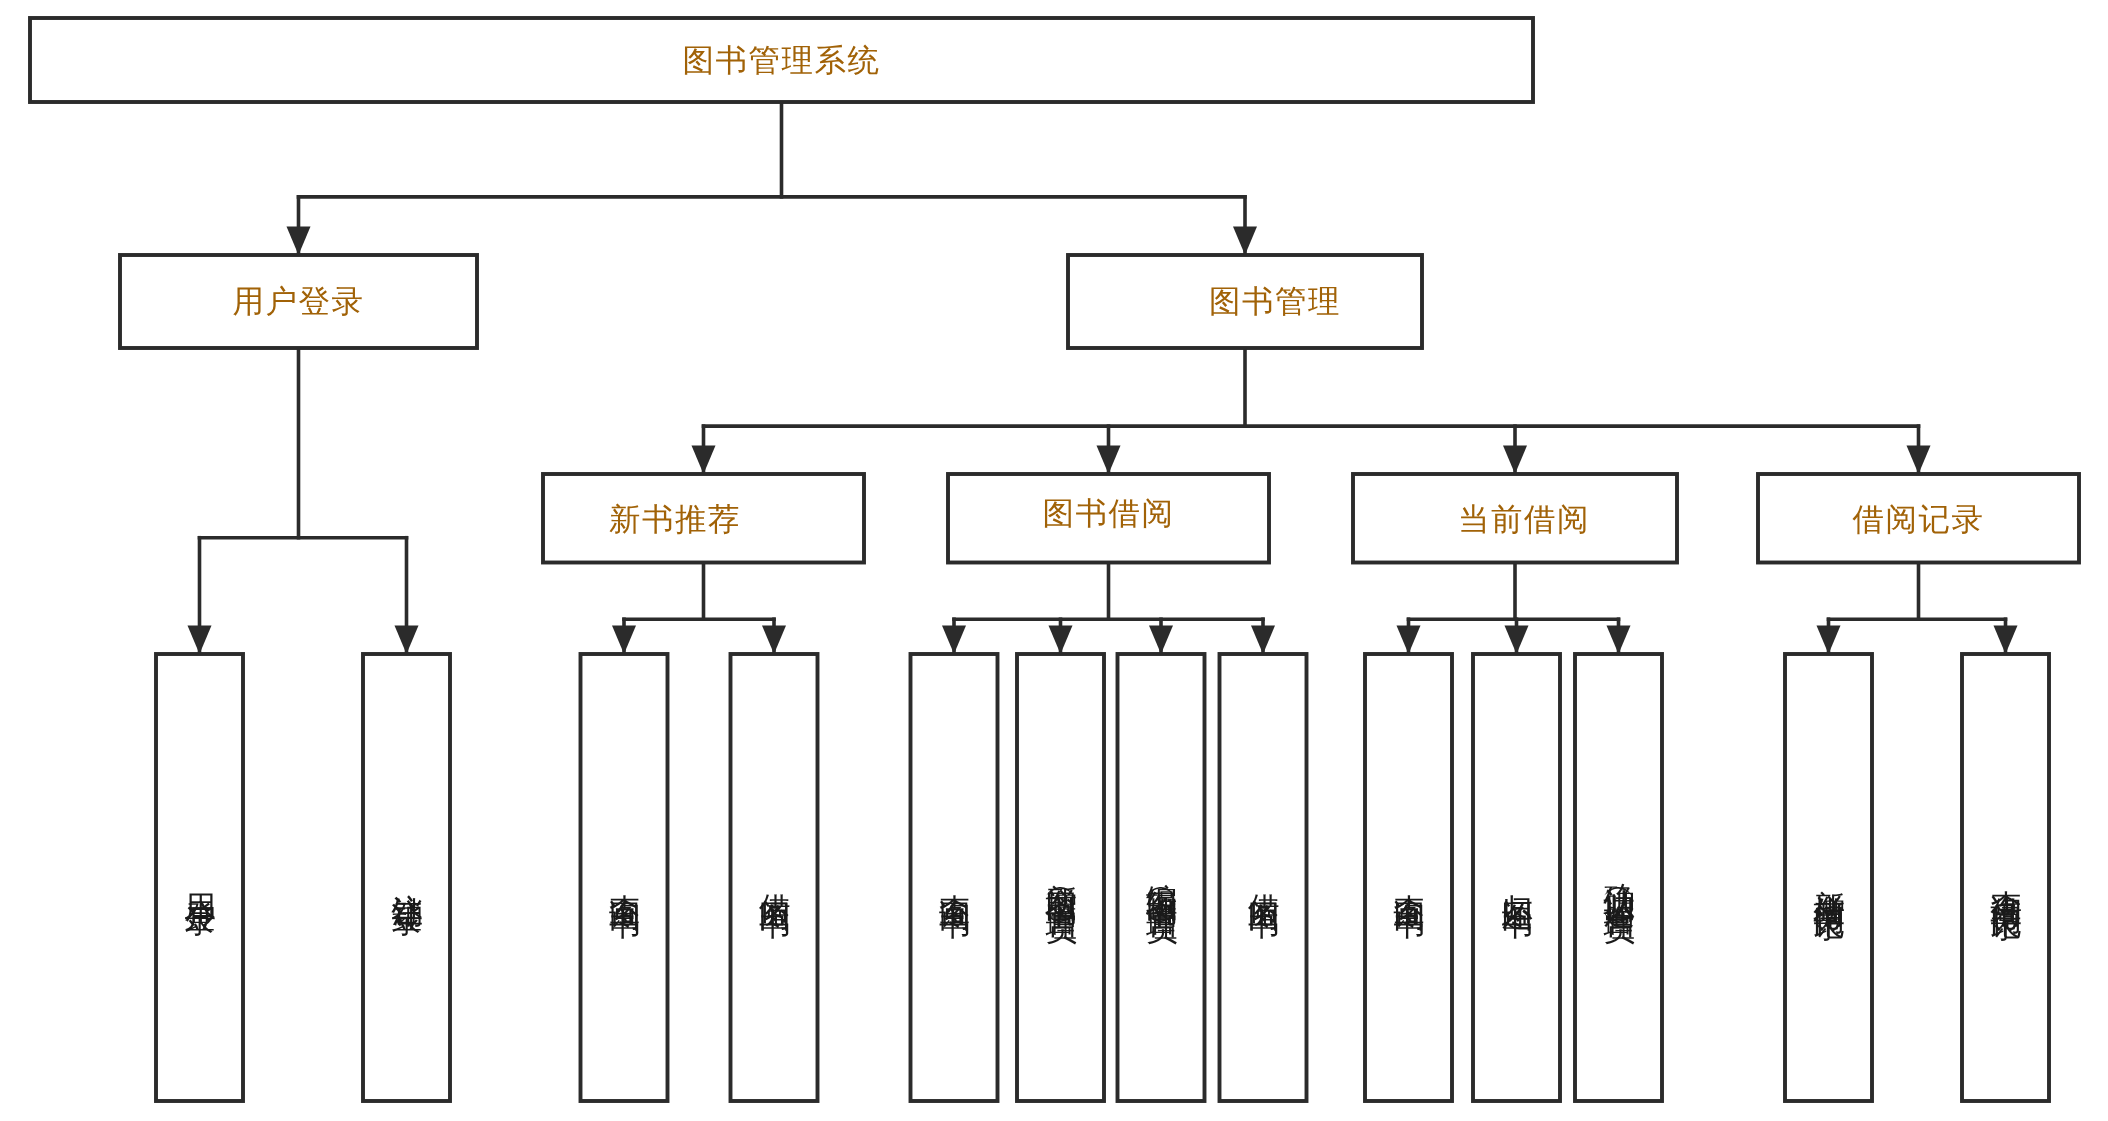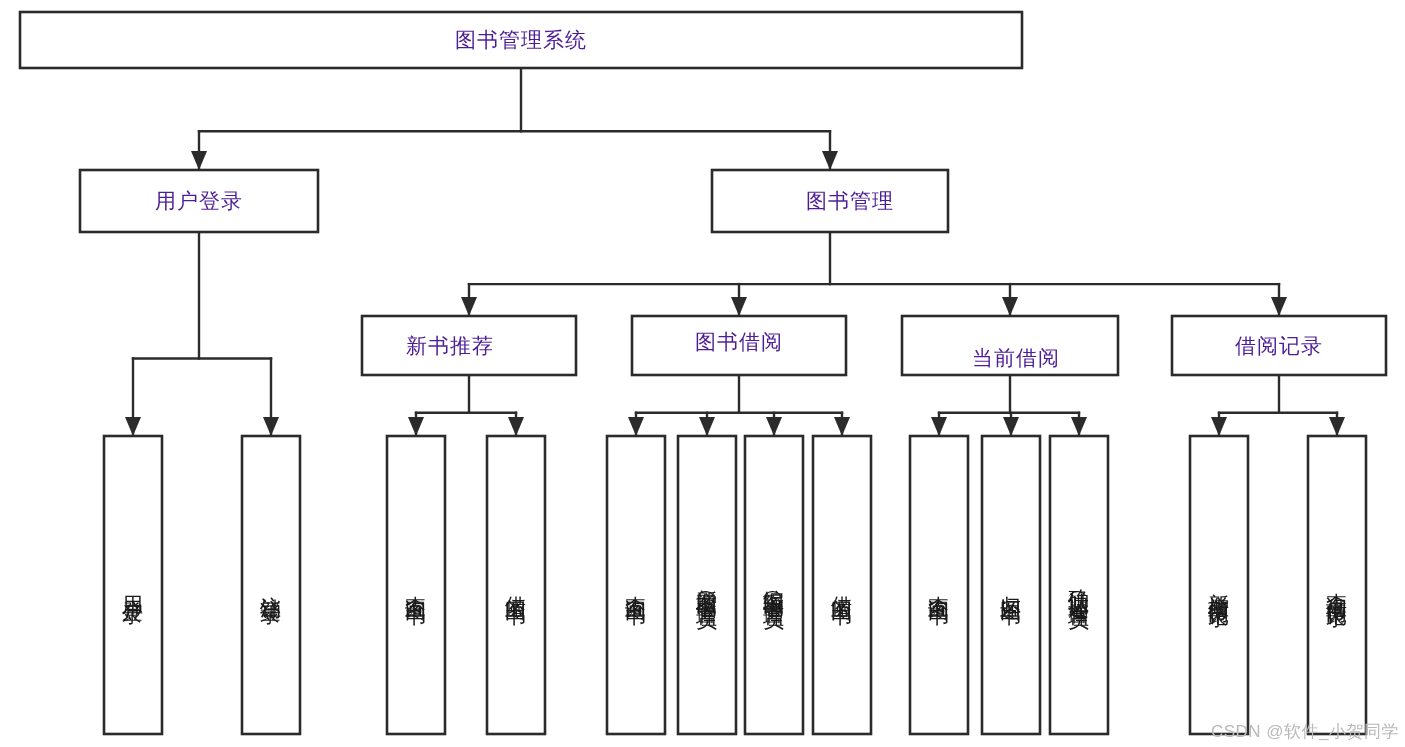--- a/index.html
+++ b/index.html
@@ -59,21 +59,21 @@
     white-space: nowrap;
   }
   .hlabel-wrap {
     position: absolute;
     display: flex;
     align-items: center;
     justify-content: center;
     pointer-events: none;
     font-family: "Liberation Sans", "DejaVu Sans", sans-serif;
     font-size: 21px;
-    color: #4c1d95;
+    color: #a16207;
     letter-spacing: 1px;
   }
   #watermark {
     position: absolute;
     right: 6px;
     bottom: 4px;
     font-family: "Liberation Sans", "DejaVu Sans", sans-serif;
     font-size: 17px;
     color: #b9b9b9;
     letter-spacing: 0.5px;
@@ -173,21 +173,21 @@
       </div>
       <div class="hlabel-wrap" style="left: 712px; top: 170px; width: 236px; height: 62px; padding-left: 20px;">
         <span>图书管理</span>
       </div>
       <div class="hlabel-wrap" style="left: 362px; top: 316px; width: 176px; height: 59px;">
         <span>新书推荐</span>
       </div>
       <div class="hlabel-wrap" style="left: 632px; top: 312px; width: 214px; height: 59px;">
         <span>图书借阅</span>
       </div>
-      <div class="hlabel-wrap" style="left: 902px; top: 328px; width: 228px; height: 59px;">
+      <div class="hlabel-wrap" style="left: 902px; top: 316px; width: 228px; height: 59px;">
         <span>当前借阅</span>
       </div>
       <div class="hlabel-wrap" style="left: 1172px; top: 316px; width: 214px; height: 59px; align-items: center;">
         <span>借阅记录</span>
       </div>
       <div class="vlabel-wrap" style="left: 104px; top: 436px; width: 58px; height: 298px;">
         <span class="vlabel-text">用户登录</span>
       </div>
       <div class="vlabel-wrap" style="left: 242px; top: 436px; width: 58px; height: 298px;">
         <span class="vlabel-text">注销登录</span>
@@ -220,14 +220,13 @@
         <span class="vlabel-text">确认归还（管理员）</span>
       </div>
       <div class="vlabel-wrap" style="left: 1190px; top: 436px; width: 58px; height: 298px;">
         <span class="vlabel-text">新增借阅记录</span>
       </div>
       <div class="vlabel-wrap" style="left: 1308px; top: 436px; width: 58px; height: 298px;">
         <span class="vlabel-text">查询借阅记录</span>
       </div>
     </div>
 
-  <div id="watermark">CSDN @软件_小贺同学</div>
 </div>
 
 </body></html>

